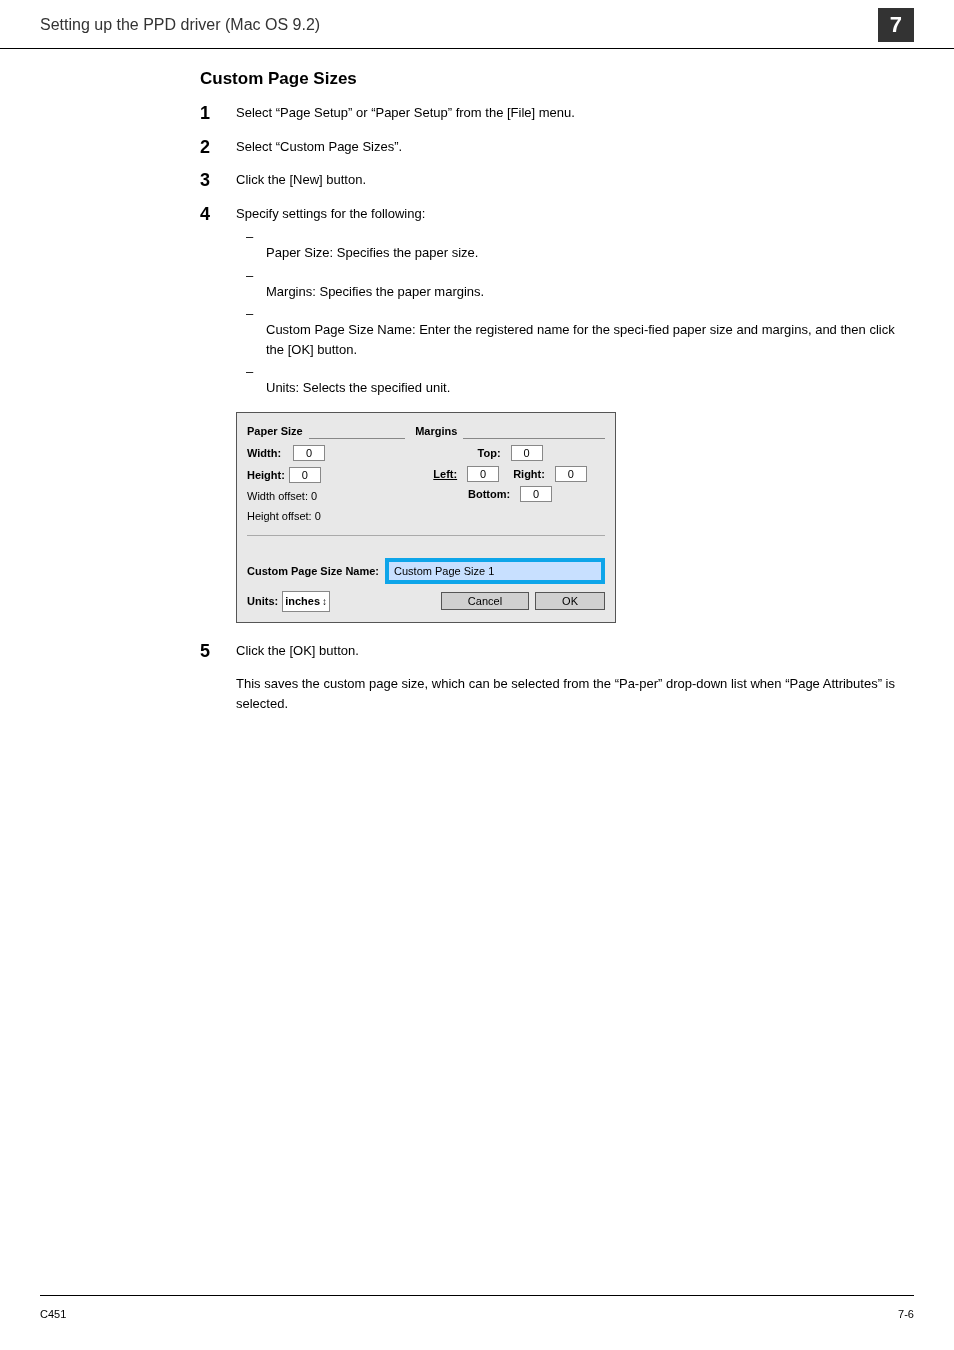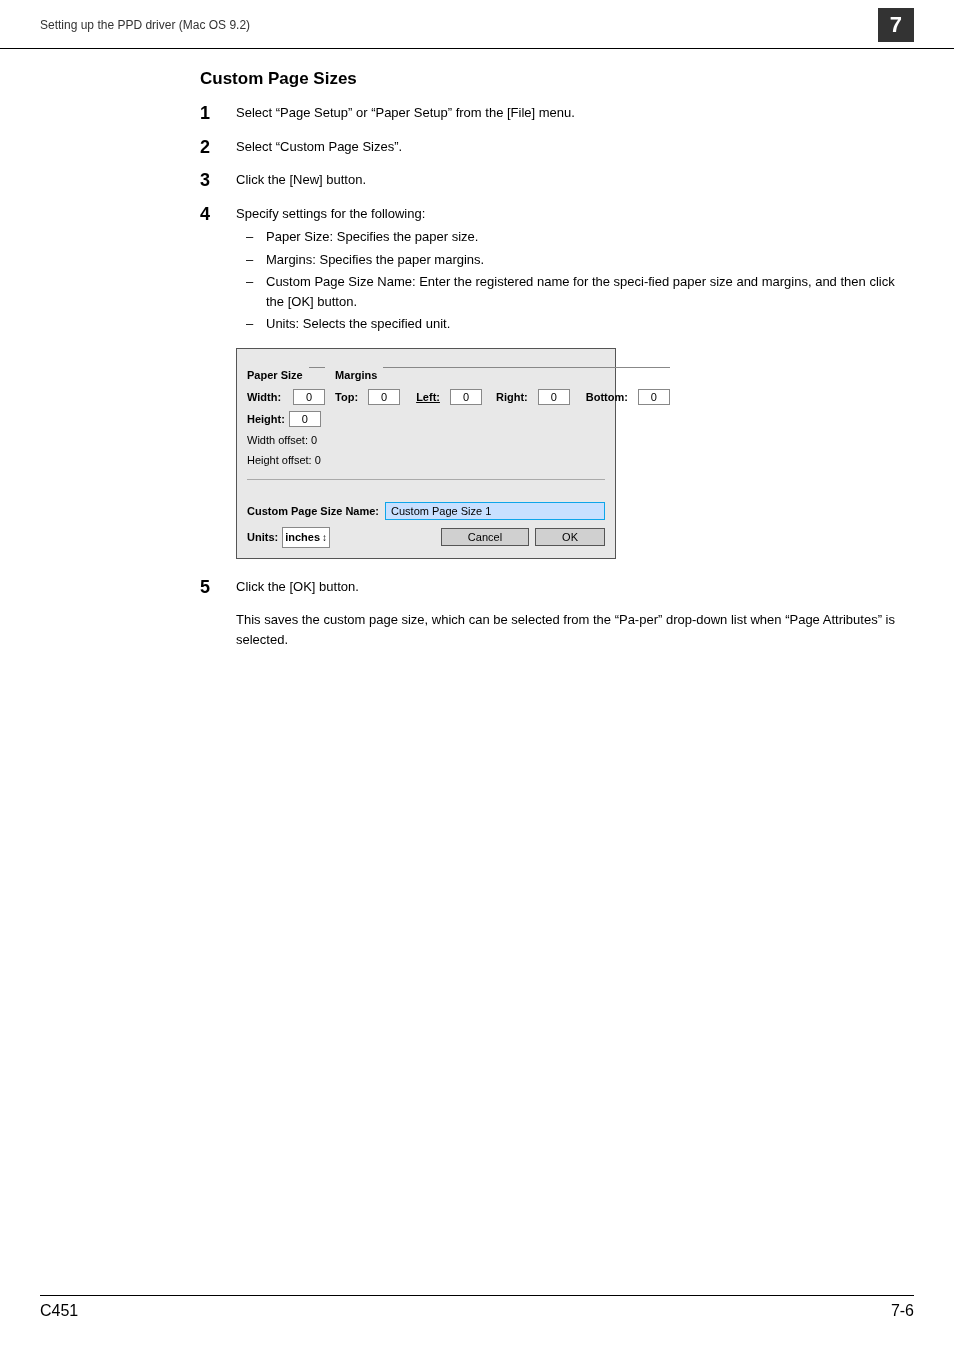--- a/index.html
+++ b/index.html
@@ -24,21 +24,21 @@
     .top-header {
       display: flex;
       justify-content: space-between;
       align-items: center;
       padding: 8px 40px 6px 40px;
       border-bottom: 1px solid #000;
       margin-bottom: 20px;
     }
 
     .top-header-left {
-      font-size: 12px;
+      font-size: 16px;
       color: #333;
     }
 
     .top-header-right {
       display: flex;
       align-items: center;
       gap: 6px;
     }
 
     .chapter-number-box {
@@ -95,20 +95,21 @@
       line-height: 1.5;
     }
 
     .bullet-dash {
       min-width: 20px;
       color: #000;
     }
 
     .bullet-text {
       flex: 1;
+      margin-top: 16px;
     }
 
     
     .dialog-box {
       border: 1px solid #555;
       margin-top: 14px;
       margin-left: 0;
       width: 380px;
       padding: 10px;
       background: #e8e8e8;
@@ -121,23 +122,22 @@
 
     .dialog-section {
       flex: 1;
     }
 
     .dialog-section-title {
       font-size: 11px;
       font-weight: bold;
       margin-bottom: 6px;
       display: flex;
-      align-items: flex-start;
-      gap: 6px;
-      margin-top: 8px;
+      align-items: flex-end;
+      gap: 6px;
     }
 
     .dialog-section-title::after {
       content: '';
       flex: 1;
       border-top: 1px solid #888;
     }
 
     .field-row {
       display: flex;
@@ -158,22 +158,23 @@
       font-size: 11px;
       text-align: center;
     }
 
     .margins-section {
       flex: 1.2;
     }
 
     .margins-grid {
       display: flex;
-      align-items: center;
-      gap: 16px;
+      flex-direction: column;
+      align-items: center;
+      gap: 4px;
     }
 
     .margins-row {
       display: flex;
       align-items: center;
       gap: 6px;
       font-size: 11px;
     }
 
     .margins-row label {
@@ -195,26 +196,26 @@
       align-items: center;
       gap: 6px;
       margin-top: 8px;
       font-size: 11px;
       font-weight: bold;
       border-top: 1px solid #aaa;
       padding-top: 22px;
     }
 
     .name-input {
-      border: 1px solid #0ea5e9;
+      border: 4px solid #0ea5e9;
       background: #c8e0ff;
       padding: 2px 5px;
       font-size: 11px;
       flex: 1;
-      height: 18px;
+      height: 26px;
     }
 
     
     .units-row {
       display: flex;
       align-items: center;
       gap: 20px;
       margin-top: 7px;
       justify-content: space-between;
     }
@@ -274,22 +275,22 @@
 
     
     .footer {
       position: absolute;
       bottom: 30px;
       left: 40px;
       right: 40px;
       border-top: 1px solid #000;
       display: flex;
       justify-content: space-between;
-      padding-top: 6px;
-      font-size: 16px;
+      padding-top: 12px;
+      font-size: 11px;
       gap: 6px;
     }
 
   </style>
 </head>
 <body>
 
 <div class="page-wrapper">
 
   <div class="top-header">

